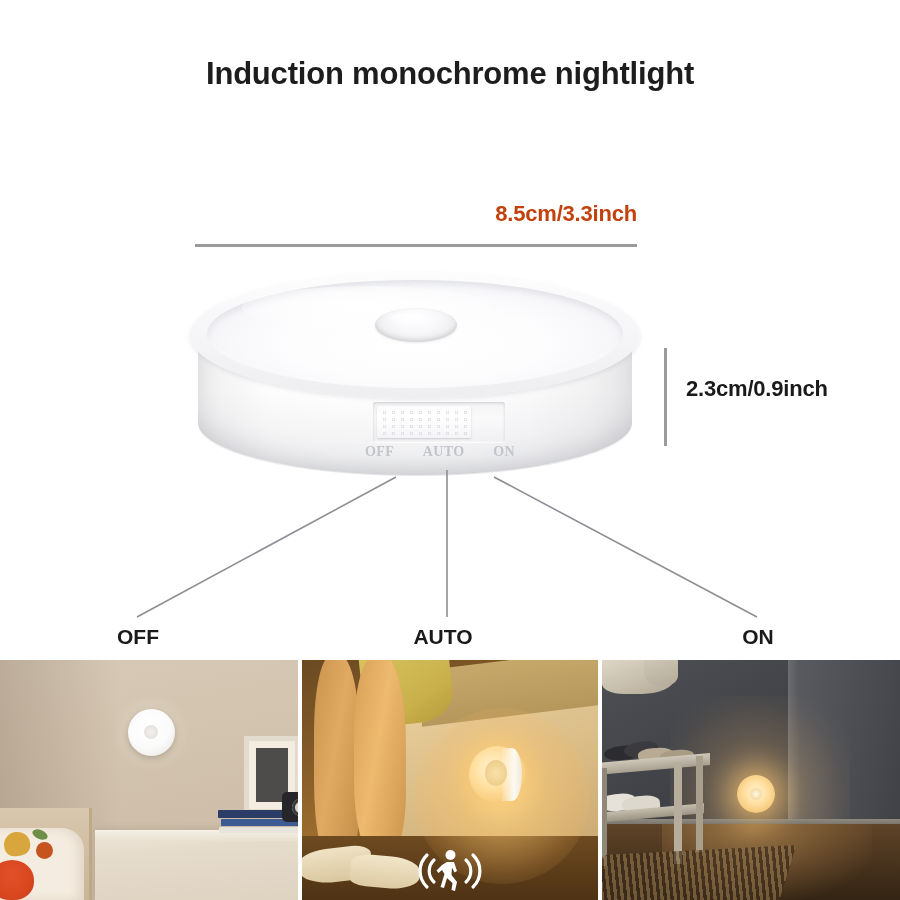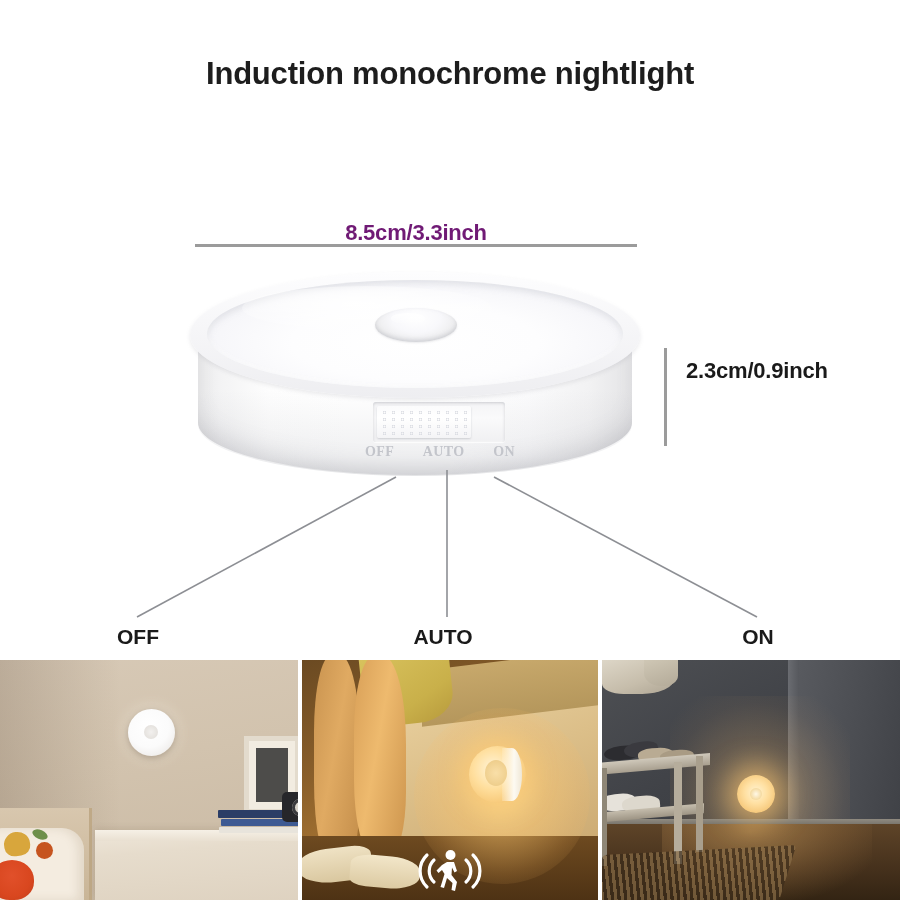--- a/index.html
+++ b/index.html
@@ -17,36 +17,36 @@
   .title {
     position:absolute; left:0; top:56px; width:900px;
     text-align:center;
     font-size:31px; font-weight:bold; color:#1d1d1d;
     letter-spacing:-0.2px;
     white-space:nowrap;
   }
 
   
   .dim-w-label {
-    position:absolute; left:195px; top:220px; width:442px;
-    text-align:center; font-size:22px; font-weight:bold; color:#701a75;
+    position:absolute; left:195px; top:201px; width:442px;
+    text-align:right; font-size:22px; font-weight:bold; color:#c2410c;
     letter-spacing:-0.2px;
   }
   .dim-w-line {
     position:absolute; left:195px; top:244px; width:442px; height:3px;
     background:#9b9b9b;
   }
 
   
   .dim-h-line {
     position:absolute; left:664px; top:348px; width:3px; height:98px;
     background:#9b9b9b;
   }
   .dim-h-label {
-    position:absolute; left:686px; top:358px;
+    position:absolute; left:686px; top:376px;
     font-size:22px; font-weight:bold; color:#1a1a1a;
     letter-spacing:-0.2px; white-space:nowrap;
   }
 
   
   .product { position:absolute; left:190px; top:272px; width:450px; height:225px; }
 
   
   .puck-body {
     position:absolute; left:8px; top:28px; width:434px; height:175px;

